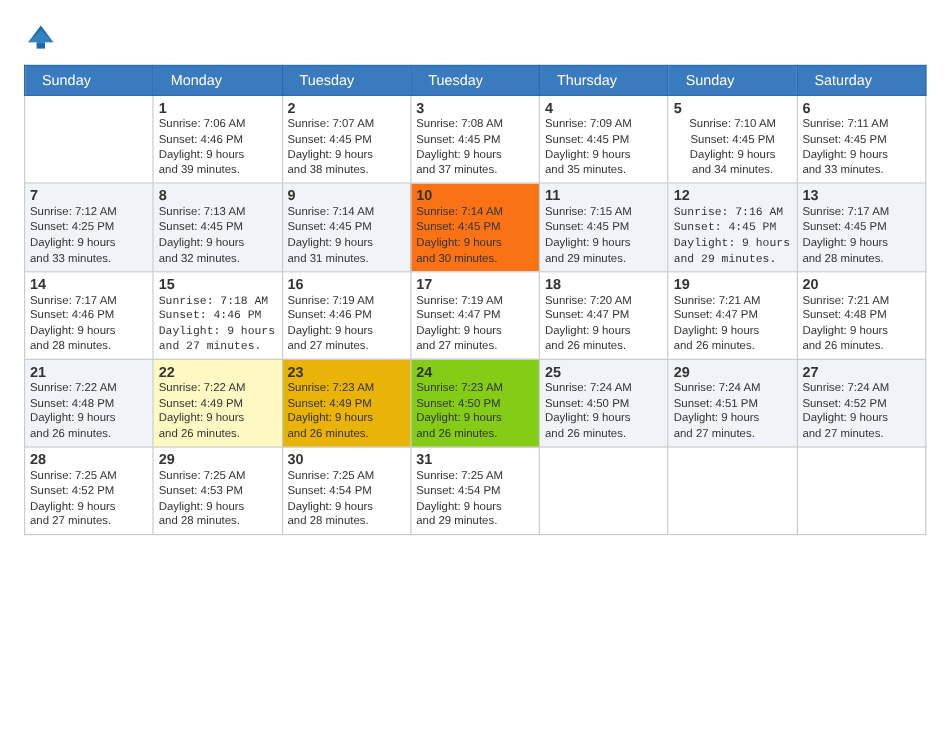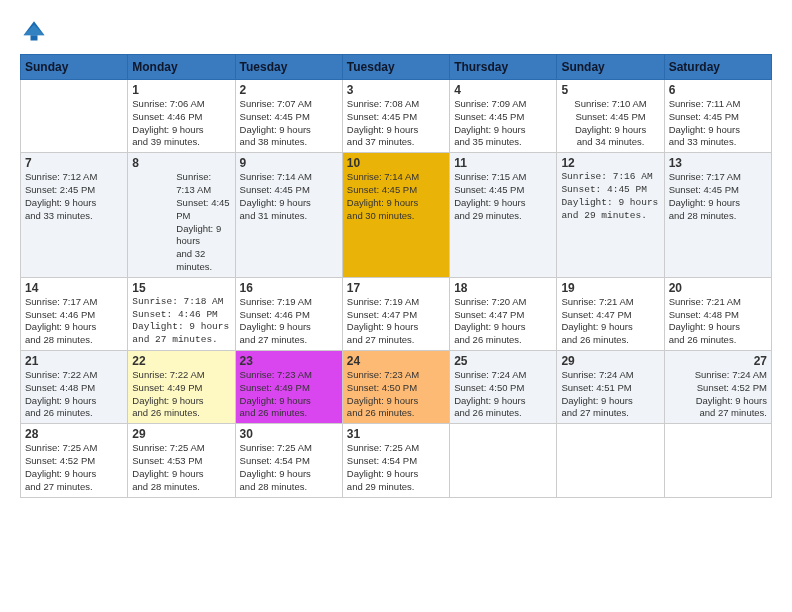--- a/index.html
+++ b/index.html
@@ -58,24 +58,24 @@
       font-size: 13px;
       color: #555;
     }
     .calendar {
       width: 100%;
       border-collapse: collapse;
       border: 1px solid #ccc;
     }
     .calendar th {
       background: #3a7abf;
-      color: #0f172a;
+      color: #ffffff;
       font-size: 12px;
-      font-weight: bold;
-      padding: 5px 4px;
+      font-weight: normal;
+      padding: 5px 14px;
       text-align: left;
       border: 1px solid #2a6aaf;
     }
     .calendar td {
       border: 1px solid #ccc;
       vertical-align: top;
       padding: 3px 4px;
       width: calc(100% / 7);
       background: #fff;
     }
@@ -176,39 +176,39 @@
             <div class="day-info" style="white-space: pre-line;">Sunrise: 7:11 AM
 Sunset: 4:45 PM
 Daylight: 9 hours
 and 33 minutes.</div>
           </td>
         </tr>
         <tr>
           <td style="background: rgb(240, 244, 248);">
             <span class="day-num">7</span>
             <div class="day-info" style="white-space: pre-line;">Sunrise: 7:12 AM
-Sunset: 2:45 PM
+Sunset: 4:25 PM
 Daylight: 9 hours
 and 33 minutes.</div>
           </td>
           <td style="background: rgb(240, 244, 248);">
             <span class="day-num">8</span>
-            <div class="day-info" style="white-space: pre-line; margin-left: 44px;">Sunrise: 7:13 AM
+            <div class="day-info" style="white-space: pre-line;">Sunrise: 7:13 AM
 Sunset: 4:45 PM
 Daylight: 9 hours
 and 32 minutes.</div>
           </td>
           <td style="background: rgb(240, 244, 248);">
             <span class="day-num">9</span>
             <div class="day-info" style="white-space: pre-line;">Sunrise: 7:14 AM
 Sunset: 4:45 PM
 Daylight: 9 hours
 and 31 minutes.</div>
           </td>
-          <td style="background: #eab308;">
+          <td style="background: #f97316;">
             <span class="day-num">10</span>
             <div class="day-info" style="white-space: pre-line;">Sunrise: 7:14 AM
 Sunset: 4:45 PM
 Daylight: 9 hours
 and 30 minutes.</div>
           </td>
           <td style="background: rgb(240, 244, 248);">
             <span class="day-num">11</span>
             <div class="day-info" style="white-space: pre-line;">Sunrise: 7:15 AM
 Sunset: 4:45 PM
@@ -289,49 +289,49 @@
 Daylight: 9 hours
 and 26 minutes.</div>
           </td>
           <td style="background: #fef9c3;">
             <span class="day-num">22</span>
             <div class="day-info" style="white-space: pre-line;">Sunrise: 7:22 AM
 Sunset: 4:49 PM
 Daylight: 9 hours
 and 26 minutes.</div>
           </td>
-          <td style="background: #d946ef;">
+          <td style="background: #eab308;">
             <span class="day-num">23</span>
             <div class="day-info" style="white-space: pre-line;">Sunrise: 7:23 AM
 Sunset: 4:49 PM
 Daylight: 9 hours
 and 26 minutes.</div>
           </td>
-          <td style="background: #fdba74;">
+          <td style="background: #84cc16;">
             <span class="day-num">24</span>
             <div class="day-info" style="white-space: pre-line;">Sunrise: 7:23 AM
 Sunset: 4:50 PM
 Daylight: 9 hours
 and 26 minutes.</div>
           </td>
           <td style="background: rgb(240, 244, 248);">
             <span class="day-num">25</span>
             <div class="day-info" style="white-space: pre-line;">Sunrise: 7:24 AM
 Sunset: 4:50 PM
 Daylight: 9 hours
 and 26 minutes.</div>
           </td>
           <td style="background: rgb(240, 244, 248);">
             <span class="day-num">29</span>
             <div class="day-info" style="white-space: pre-line;">Sunrise: 7:24 AM
 Sunset: 4:51 PM
 Daylight: 9 hours
 and 27 minutes.</div>
           </td>
-          <td style="background: rgb(240, 244, 248); text-align: right;">
+          <td style="background: rgb(240, 244, 248);">
             <span class="day-num">27</span>
             <div class="day-info" style="white-space: pre-line;">Sunrise: 7:24 AM
 Sunset: 4:52 PM
 Daylight: 9 hours
 and 27 minutes.</div>
           </td>
         </tr>
         <tr>
           <td>
             <span class="day-num">28</span>

